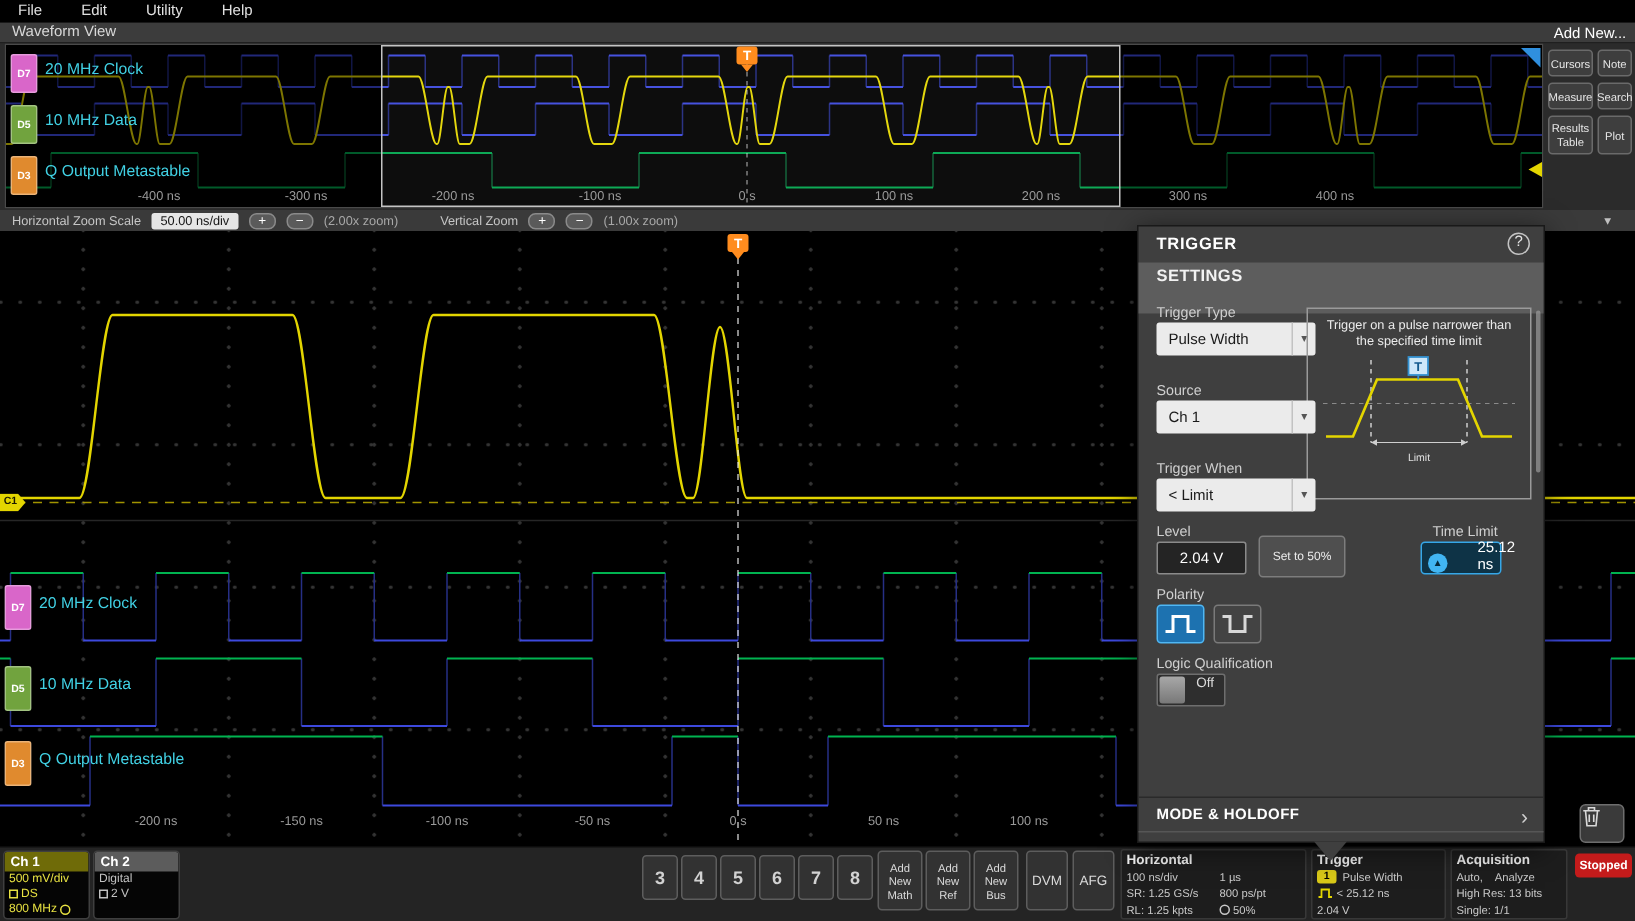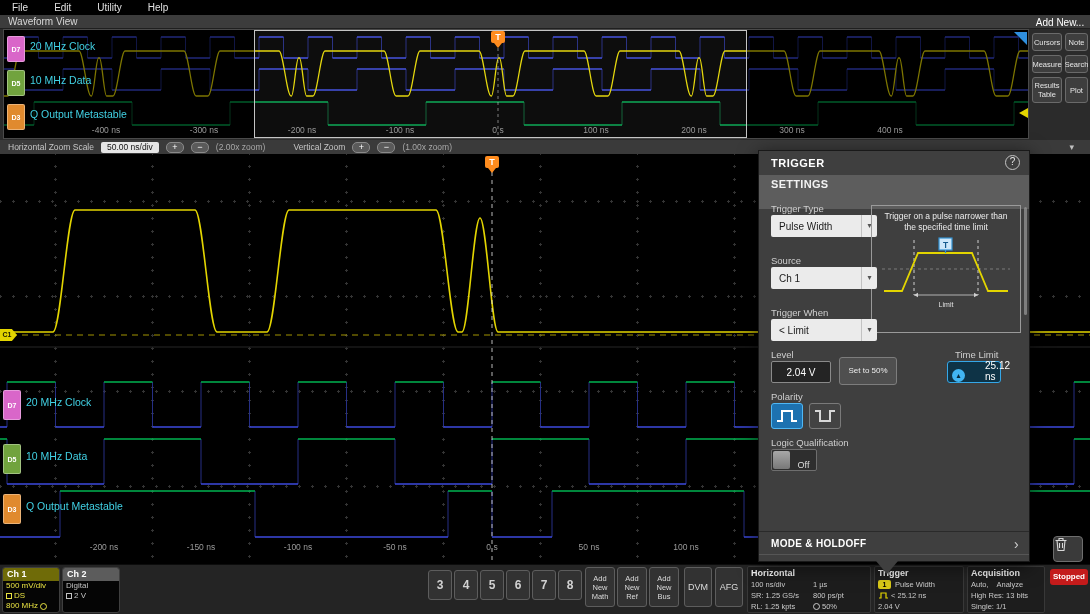--- a/index.html
+++ b/index.html
@@ -55,21 +55,21 @@
 .desc-text{font-size:8.5px;color:#ececec;line-height:11px}
 .diag{margin-top:4px}
 .limit-label{font-size:7px;color:#e0e0e0;text-align:center;margin-top:-2px}
 .value-box{position:absolute;height:22px;background:#242424;border:1px solid #8a8a8a;border-radius:2px;color:#fff;font-size:10px;display:flex;align-items:center;justify-content:center}
 .setto-btn{position:absolute;left:80px;top:206px;width:58px;height:28px;background:#4f4f4f;border:1px solid #7d7d7d;border-radius:3px;color:#ececec;font-size:8px;text-align:center;line-height:10px;display:flex;align-items:center;justify-content:center;padding:2px}
 .timelimit-box{position:absolute;left:188px;top:210px;width:54px;height:22px;background:#0e3346;border:1.5px solid #35a7e8;border-radius:3px;display:flex;align-items:flex-end;gap:20px;padding-left:4px;color:#fff;font-size:10px}
 .knob-icon{width:13px;height:13px;border-radius:50%;background:#41b5f2;color:#04293c;font-size:7px;font-weight:bold;text-align:center;line-height:13px;flex:none}
 .pol-btn{position:absolute;top:252px;width:32px;height:26px;border-radius:3px;display:flex;align-items:center;justify-content:center}
 .pol-pos{left:12px;background:#1d72b0;border:1.5px solid #4fb7f4}
 .pol-neg{left:50px;background:#434343;border:1px solid #7a7a7a}
-.logic-toggle{position:absolute;left:12px;top:298px;width:46px;height:22px;background:#2e2e2e;border:1px solid #6e6e6e;border-radius:2px;display:flex;align-items:flex-end}
+.logic-toggle{position:absolute;left:12px;top:298px;width:46px;height:22px;background:#2e2e2e;border:1px solid #6e6e6e;border-radius:2px;display:flex;align-items:flex-start}
 .logic-knob{width:17px;height:18px;margin:1px;background:linear-gradient(#a8a8a8,#787878);border-radius:2px}
 .logic-label{flex:1;text-align:center;color:#dcdcdc;font-size:9px}
 .mode-bar{position:absolute;left:0;right:0;top:380px;height:24px;border-top:1px solid #2a2a2a;border-bottom:1px solid #565656;color:#fff;font-size:10px;font-weight:bold;line-height:24px;padding-left:12px;letter-spacing:.3px}
 .mode-chevron{position:absolute;right:10px;top:0;font-size:14px;color:#d0d0d0;font-weight:normal}
 .tp-scroll{position:absolute;right:2px;top:56px;width:3px;height:108px;background:#9f9f9f;border-radius:2px;opacity:.65}
 .tp-tail{position:absolute;left:876px;top:561px;width:0;height:0;border-left:11px solid transparent;border-right:11px solid transparent;border-top:13px solid #3f3f3f;z-index:10}
 
 .bottombar{position:absolute;left:0;top:564px;width:1090px;height:50px;background:#242424;border-top:1px solid #0c0c0c;z-index:2}
 .badge{position:absolute;top:2px;width:58px;height:46px;background:#050505;border:1px solid #3f3f3f;border-radius:3px;overflow:hidden}
 .badge-head{height:13px;font-size:9px;font-weight:bold;line-height:13px;padding-left:4px;color:#fff}

